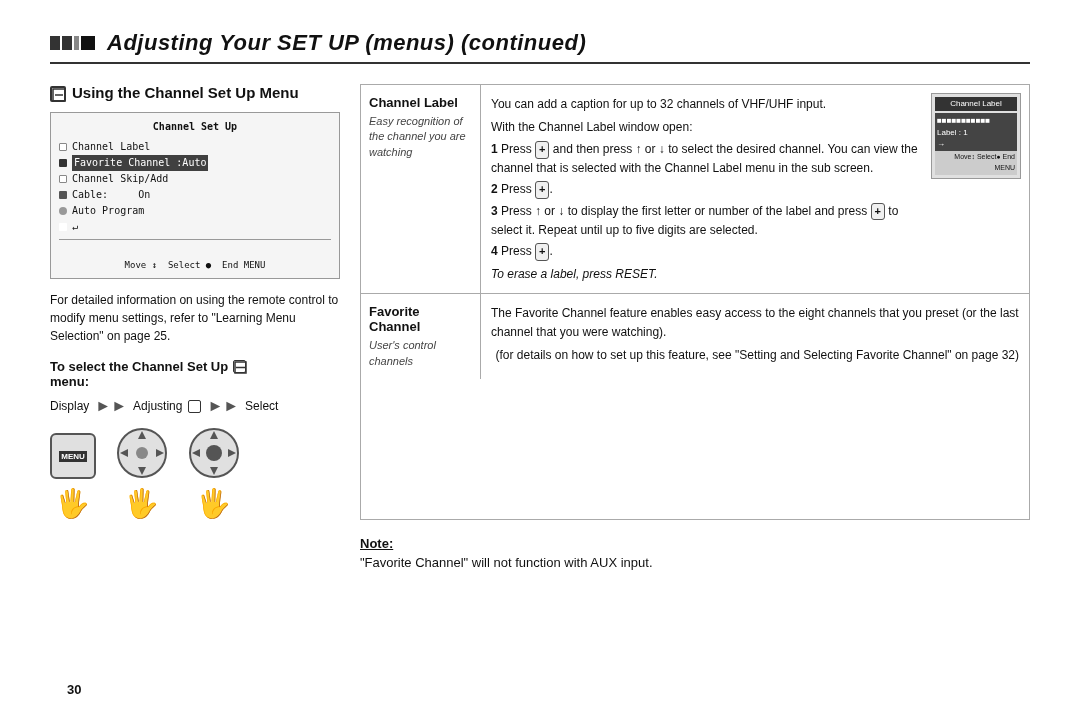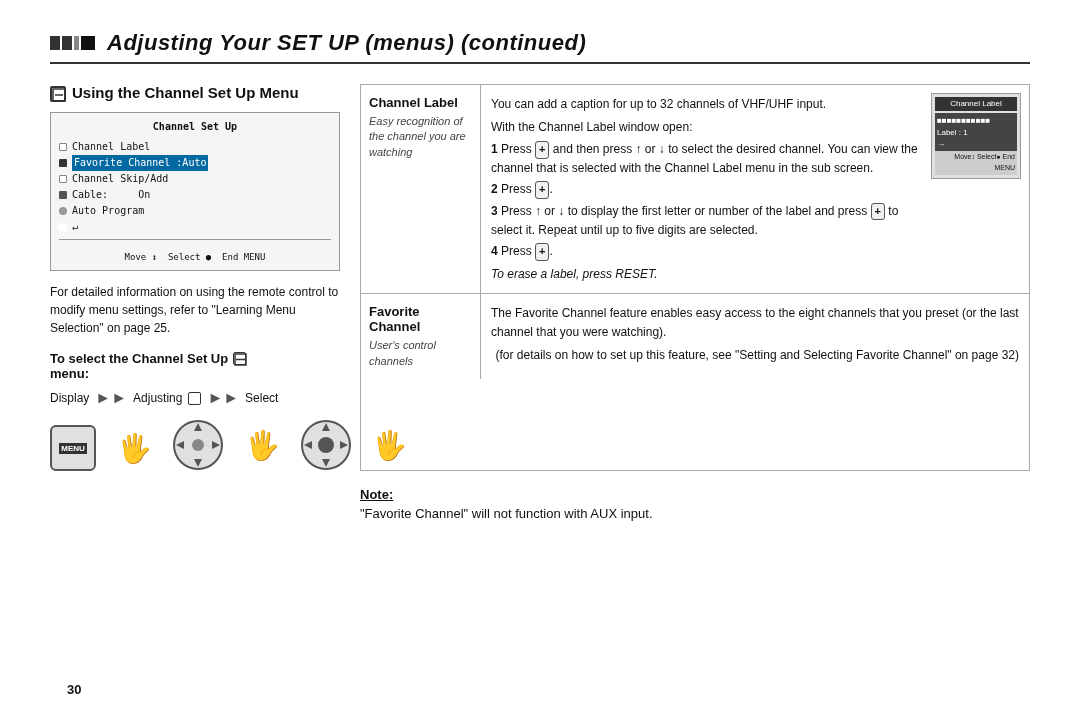--- a/index.html
+++ b/index.html
@@ -100,30 +100,30 @@
       font-size: 10px;
     }
     .menu-screenshot .menu-item .dot {
       width: 8px;
       height: 8px;
       background: #333;
       border-radius: 1px;
       flex-shrink: 0;
     }
     .menu-screenshot .menu-item .highlighted {
-      background: #0369a1;
+      background: #404040;
       color: #fff;
       padding: 0 2px;
     }
     .menu-screenshot .menu-footer {
       margin-top: 4px;
       font-size: 9px;
       text-align: center;
       border-top: 1px solid #999;
-      padding-top: 10px;
+      padding-top: 18px;
     }
 
     .description-text {
       font-size: 12px;
       line-height: 1.5;
       margin-bottom: 14px;
     }
 
     .subsection-title {
       font-size: 13px;
@@ -149,22 +149,23 @@
     }
 
     .remote-images {
       display: flex;
       align-items: flex-end;
       gap: 20px;
       margin-top: 5px;
     }
     .remote-hand {
       display: flex;
+      flex-direction: column;
       align-items: center;
-      gap: 21px;
+      gap: 8px;
     }
 
     
     .right-panel {
       flex: 1;
       border: 1px solid #aaa;
     }
 
     .table-row {
       display: flex;

